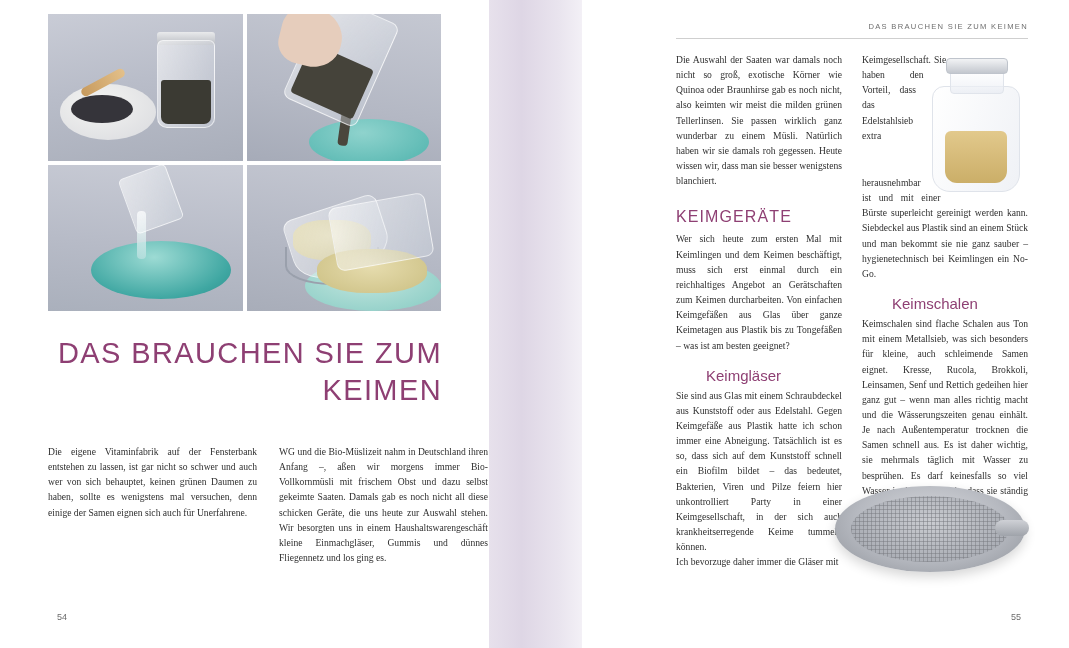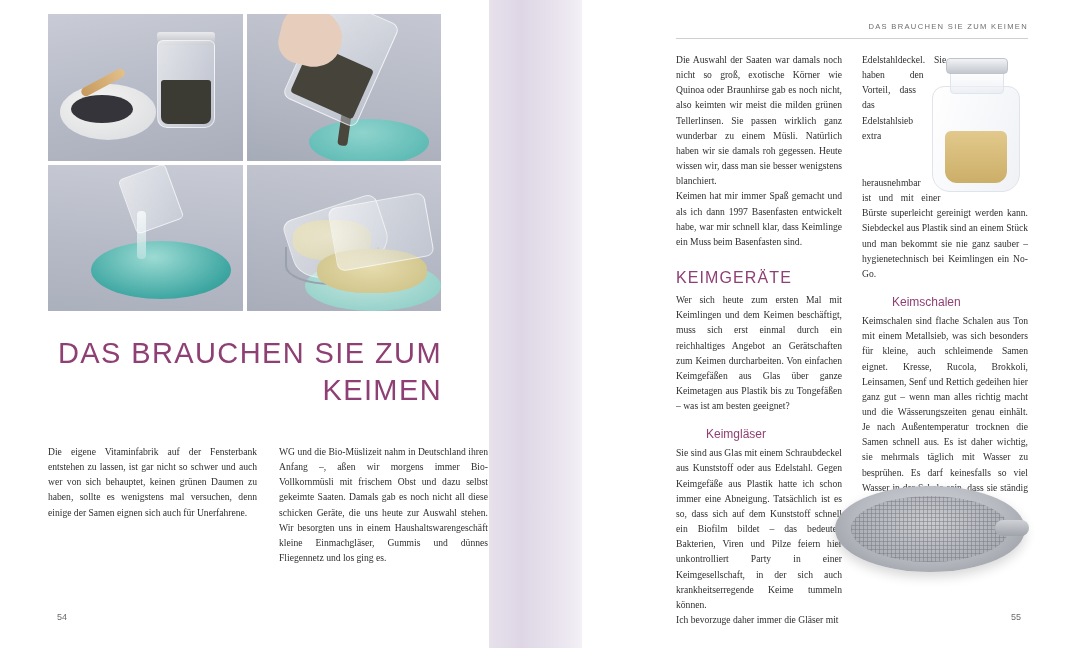--- a/index.html
+++ b/index.html
@@ -359,21 +359,21 @@
     margin: 16px 0 5px 0;
     font-family: "Liberation Sans", sans-serif;
     font-size: 16px;
     letter-spacing: 1.1px;
     color: #8e3f73;
     font-weight: 400;
   }
   .subhead-small {
     margin: 14px 0 4px 0;
     font-family: "Liberation Sans", sans-serif;
-    font-size: 12px;
+    font-size: 15px;
     color: #8e3f73;
     font-weight: 400;
     padding-left: 30px;
   }
   .subhead.first { margin-top: 20px; }
   .rbody {
     margin: 0;
     font-family: "Liberation Serif", serif;
     font-size: 9.6px;
     line-height: 1.58;
@@ -524,37 +524,36 @@
 
   <div class="page-right">
 
     <div class="running-head">DAS BRAUCHEN SIE ZUM KEIMEN</div>
     <div class="rule"></div>
 
     <div class="rcols">
 
       <div class="rcol">
         <p class="rbody">Die Auswahl der Saaten war damals noch nicht so groß, exotische Körner wie Quinoa oder Braunhirse gab es noch nicht, also keimten wir meist die milden grünen Tellerlinsen. Sie passen wirklich ganz wunderbar zu einem Müsli. Natürlich haben wir sie damals roh gegessen. Heute wissen wir, dass man sie besser wenigstens blanchiert.</p>
-        <p class="rbody">Keimen hat mir immer Spaß gemacht und als ich dann 1997 Basenfasten entwickelt habe, war mir schnell klar, dass Keimlinge ein Muss beim Basenfasten sind.</p>
         <h2 class="subhead first">KEIMGERÄTE</h2>
         <p class="rbody">Wer sich heute zum ersten Mal mit Keimlingen und dem Keimen beschäftigt, muss sich erst einmal durch ein reichhaltiges Angebot an Gerätschaften zum Keimen durcharbeiten. Von einfachen Keimgefäßen aus Glas über ganze Keimetagen aus Plastik bis zu Tongefäßen – was ist am besten geeignet?</p>
         <h3 class="subhead-small">Keimgläser</h3>
         <p class="rbody">Sie sind aus Glas mit einem Schraubdeckel aus Kunststoff oder aus Edelstahl. Gegen Keimgefäße aus Plastik hatte ich schon immer eine Abneigung. Tatsächlich ist es so, dass sich auf dem Kunststoff schnell ein Biofilm bildet – das bedeutet, Bakterien, Viren und Pilze feiern hier unkontrolliert Party in einer Keimgesellschaft, in der sich auch krankheitserregende Keime tummeln können.</p>
         <p class="rbody">Ich bevorzuge daher immer die Gläser mit</p>
       </div>
 
       <div class="rcol">
         <div class="jar-photo">
           <div class="body">
             <div class="grain"></div>
           </div>
           <div class="neck"></div>
           <div class="lid"></div>
         </div>
-        <p class="rbody">Edelstahldeckel. Sie haben den Vorteil, dass das Edelstahlsieb extra herausnehmbar ist und mit einer Bürste superleicht gereinigt werden kann. Siebdeckel aus Plastik sind an einem Stück und man bekommt sie nie ganz sauber – hygienetechnisch bei Keimlingen ein No-Go.</p>
+        <p class="rbody">Keimgesellschaft. Sie haben den Vorteil, dass das Edelstahlsieb extra herausnehmbar ist und mit einer Bürste superleicht gereinigt werden kann. Siebdeckel aus Plastik sind an einem Stück und man bekommt sie nie ganz sauber – hygienetechnisch bei Keimlingen ein No-Go.</p>
         <h3 class="subhead-small">Keimschalen</h3>
         <p class="rbody">Keimschalen sind flache Schalen aus Ton mit einem Metallsieb, was sich besonders für kleine, auch schleimende Samen eignet. Kresse, Rucola, Brokkoli, Leinsamen, Senf und Rettich gedeihen hier ganz gut – wenn man alles richtig macht und die Wässerungszeiten genau einhält. Je nach Außentemperatur trocknen die Samen schnell aus. Es ist daher wichtig, sie mehrmals täglich mit Wasser zu besprühen. Es darf keinesfalls so viel Wasser in der Schale sein, dass sie ständig nass</p>
       </div>
     </div>
 
     <div class="sieve-photo">
       <div class="ring"></div>
       <div class="mesh"></div>
       <div class="handle"></div>
     </div>

